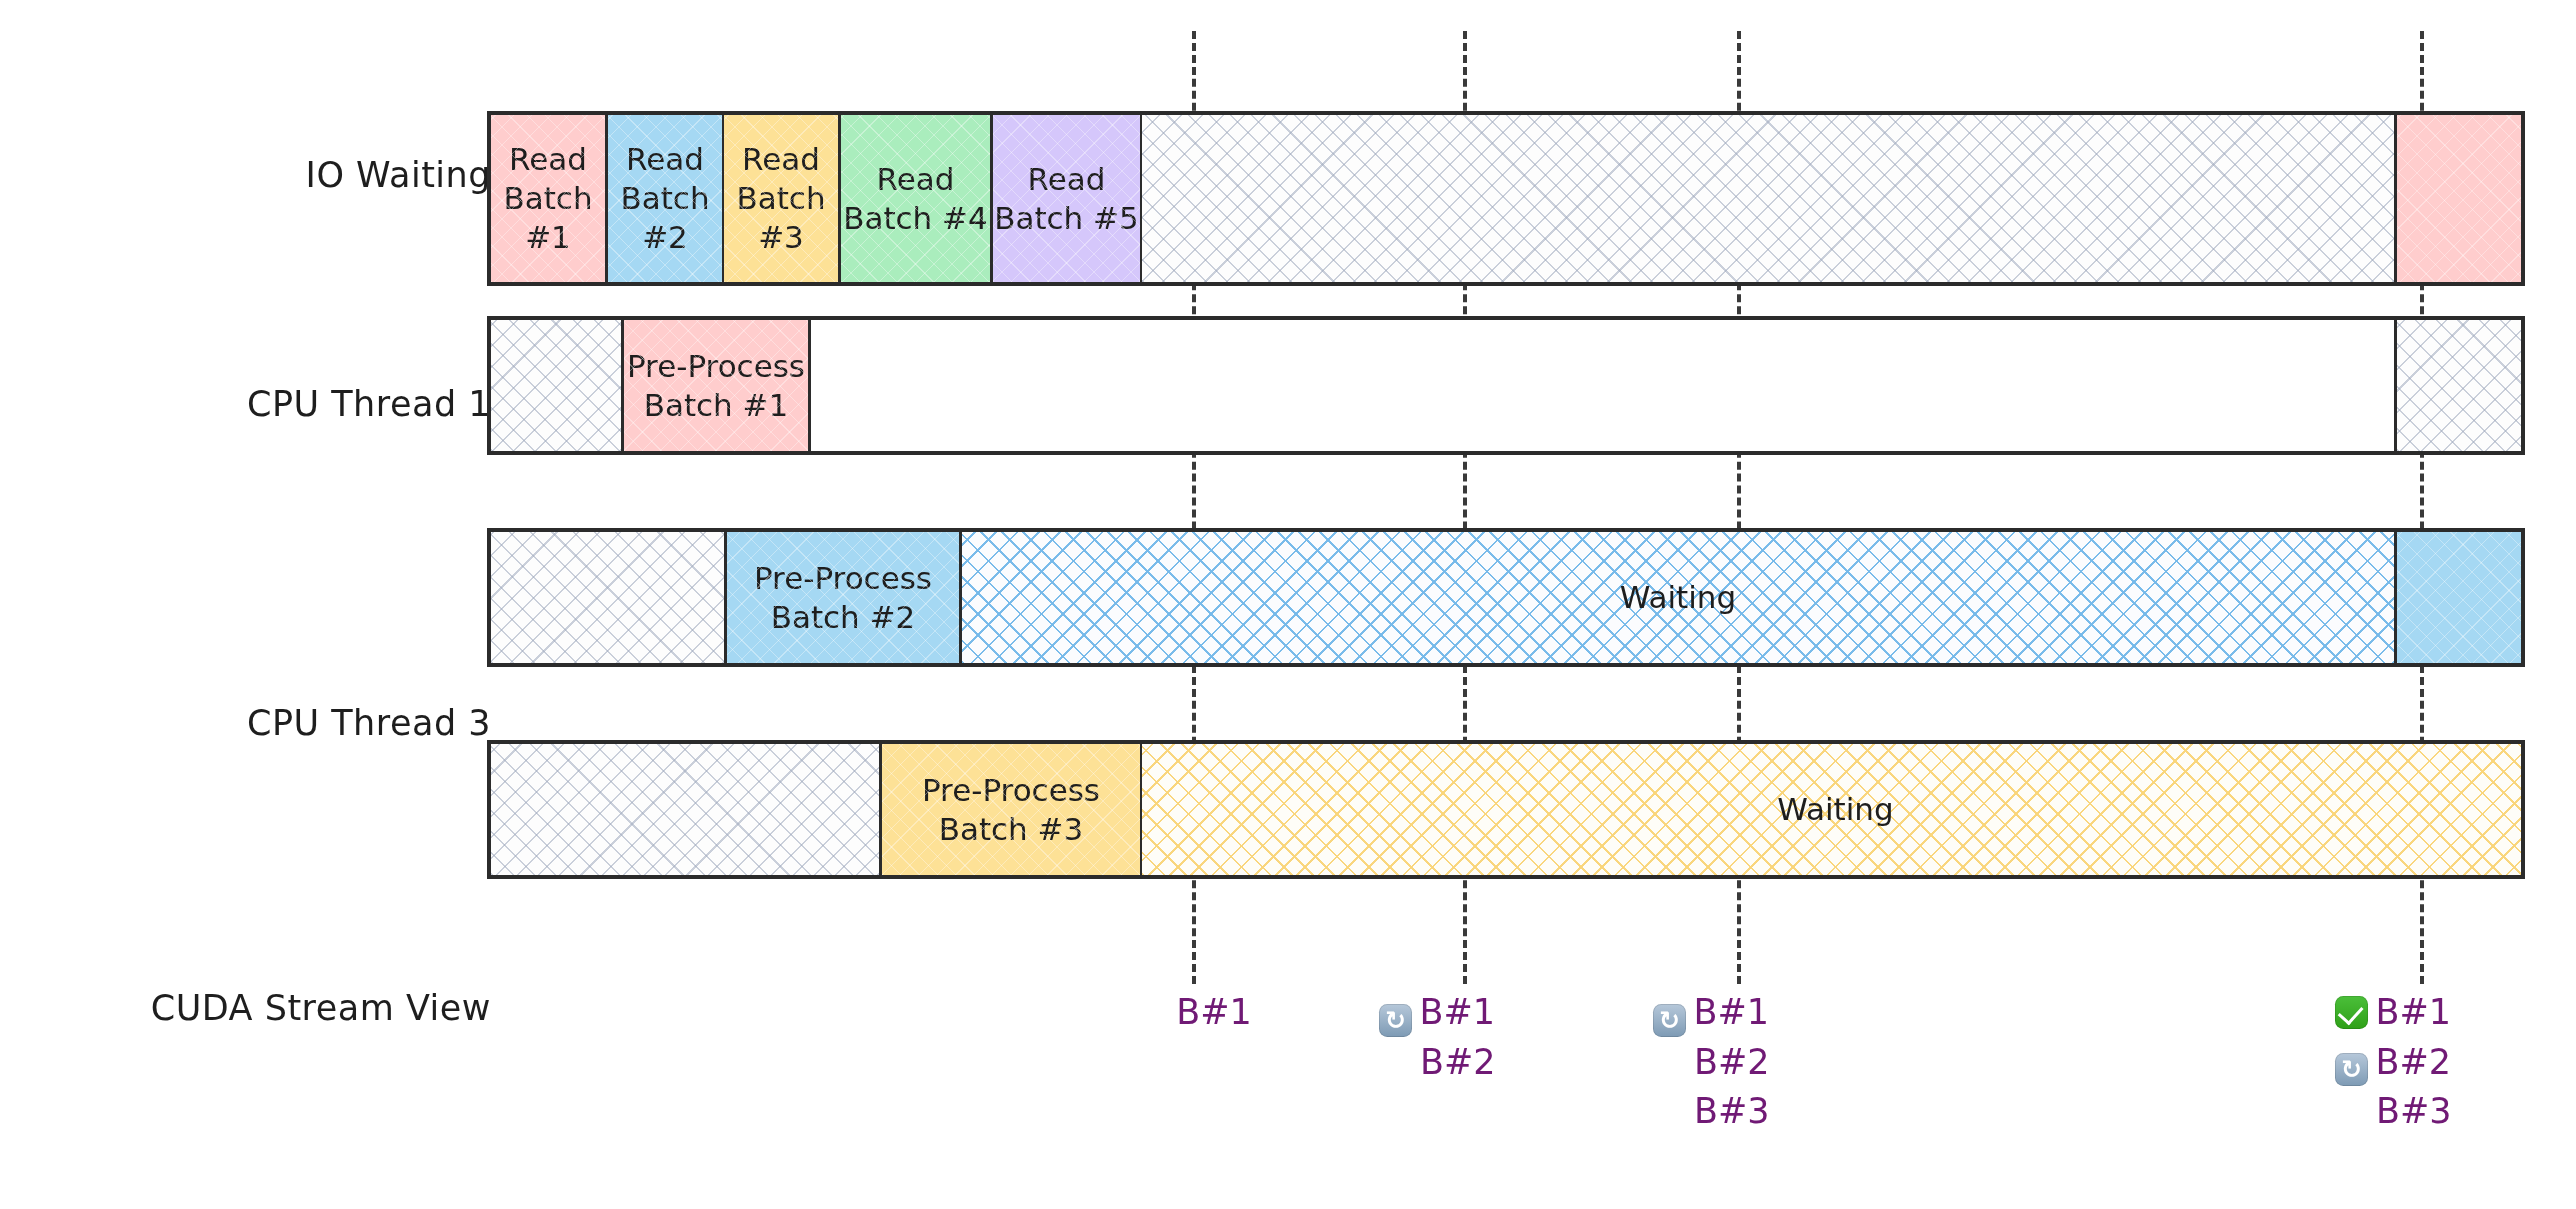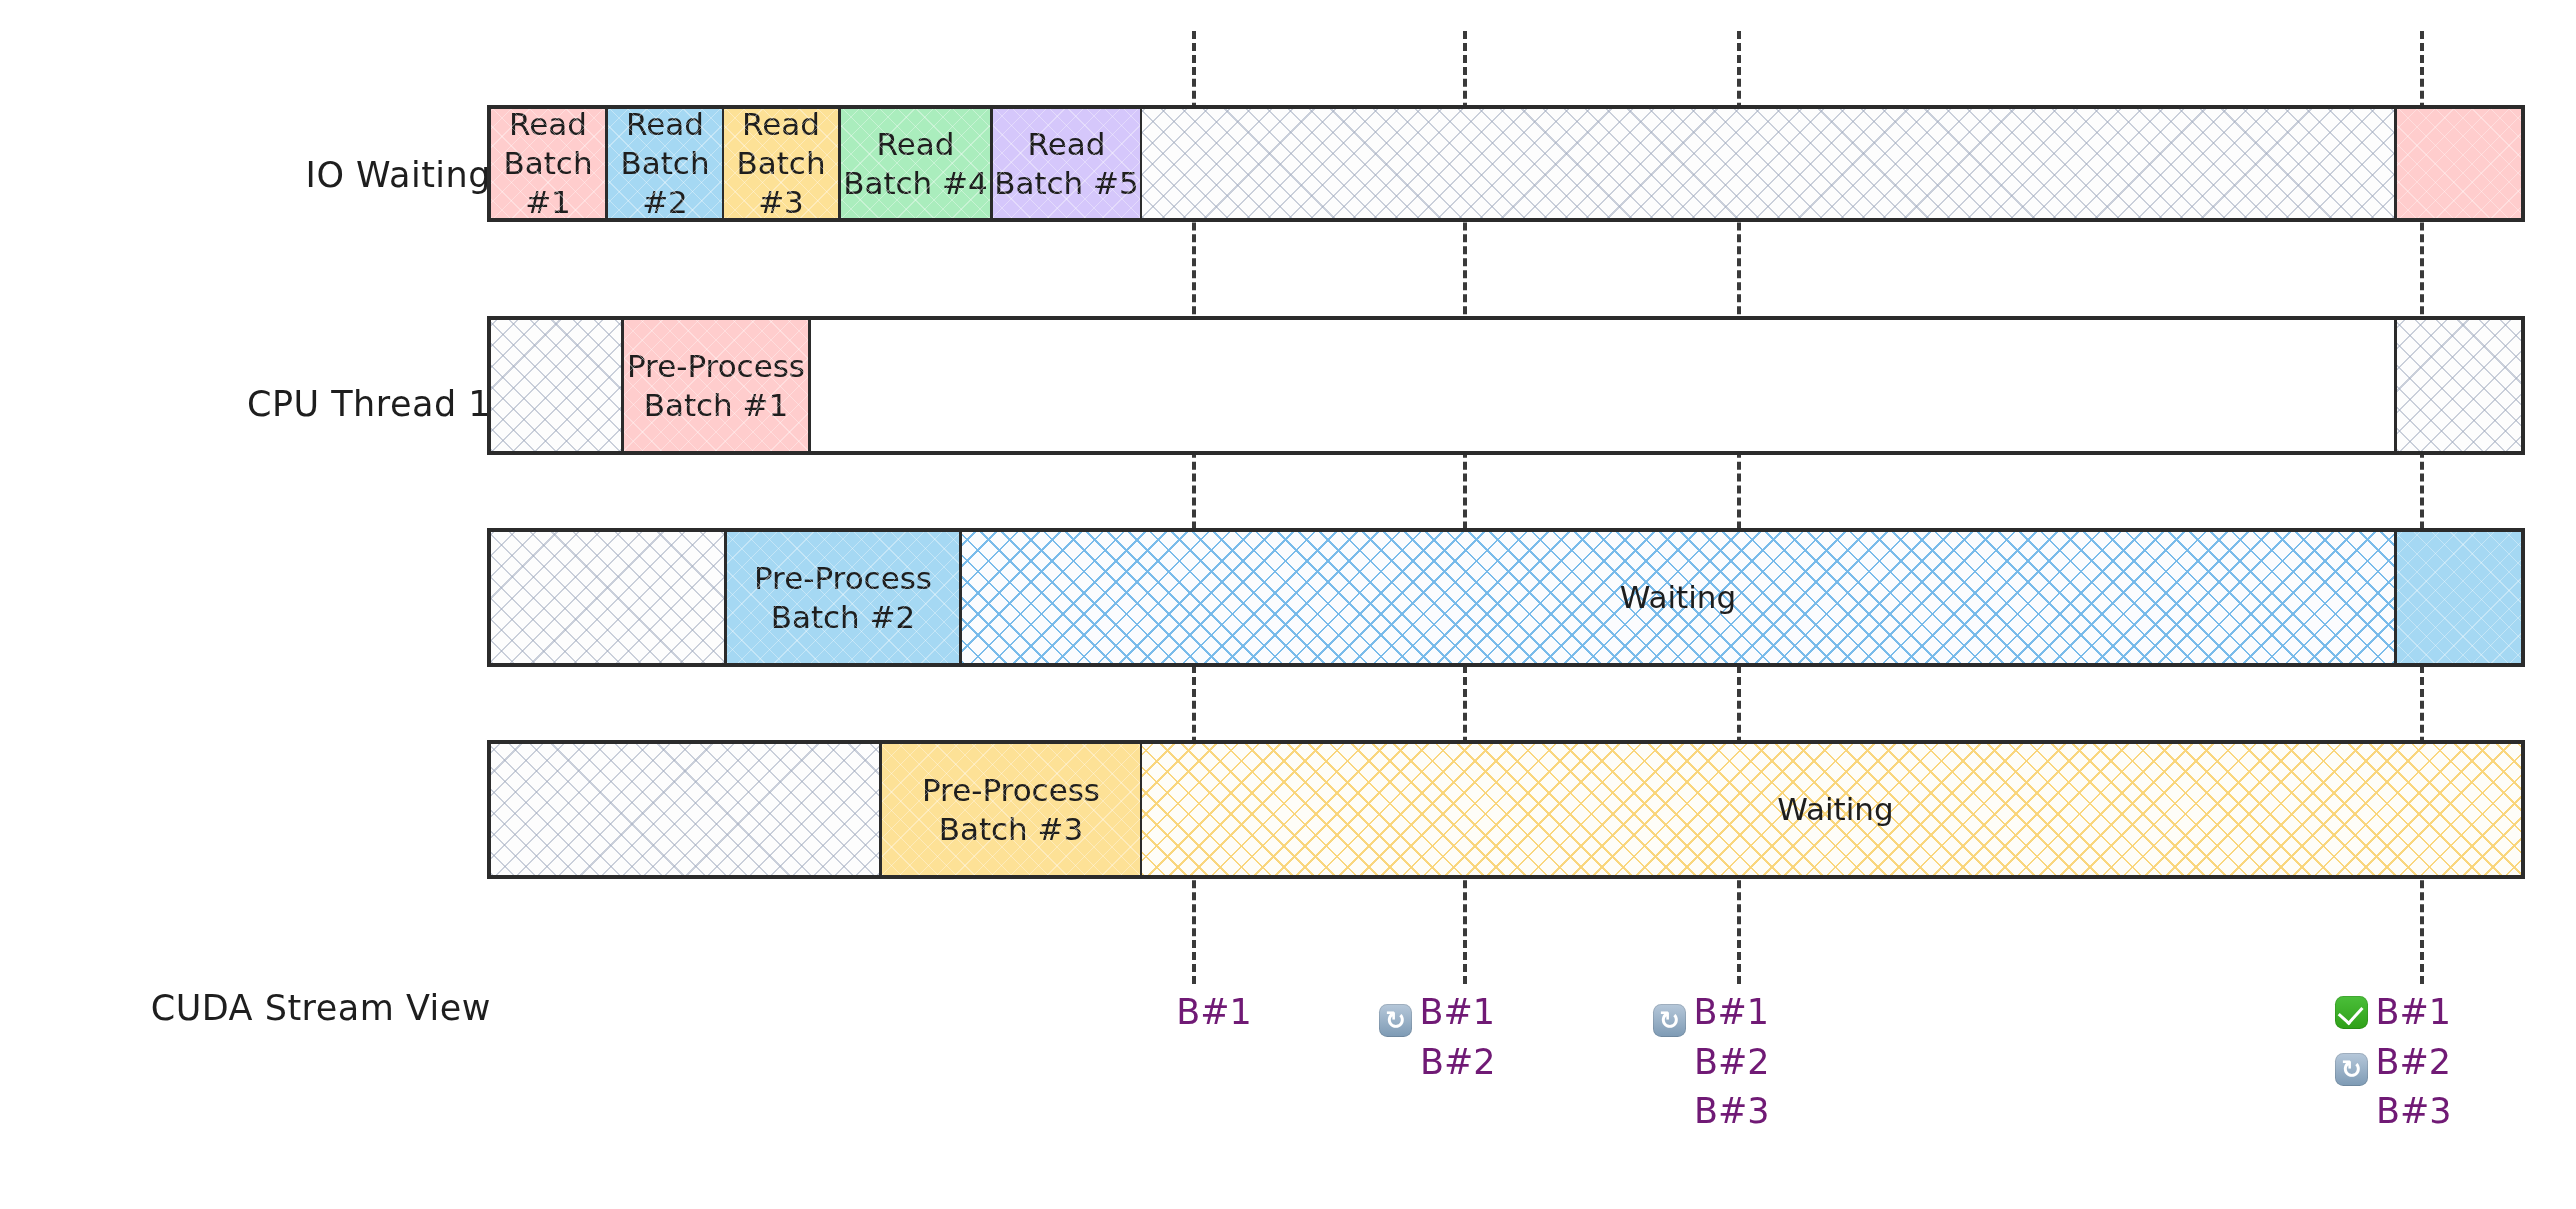--- a/index.html
+++ b/index.html
@@ -121,21 +121,21 @@
 <body>
 
 <div id="stage">
 
   <div class="vline" style="left:1192px;top:31px;height:953px;"></div>
   <div class="vline" style="left:1463px;top:31px;height:953px;"></div>
   <div class="vline" style="left:1737px;top:31px;height:953px;"></div>
   <div class="vline" style="left:2420px;top:31px;height:953px;"></div>
 
   <div class="row-label" style="left:28px;top:155px;width:463px;">IO Waiting</div>
-  <div class="track" style="left:487px;top:105px;width:2038px;height:117px;">
+  <div class="track" style="left:487px;top:111px;width:2038px;height:175px;">
     <div class="seg div-right solid-texture" style="left:0px;width:117px;background:#ffcdcd;">Read
 Batch #1</div>
     <div class="seg div-right solid-texture" style="left:117px;width:117px;background:#a5d8f3;">Read
 Batch #2</div>
     <div class="seg div-right solid-texture" style="left:233px;width:117px;background:#fde196;">Read
 Batch #3</div>
     <div class="seg div-right solid-texture" style="left:350px;width:152px;background:#aaedbd;">Read
 Batch #4</div>
     <div class="seg div-right solid-texture" style="left:502px;width:150px;background:#d5c7fb;">Read
 Batch #5</div>
@@ -152,20 +152,21 @@
   </div>
 
   <div class="track" style="left:487px;top:528px;width:2038px;height:139px;">
     <div class="seg hatch-grey" style="left:0px;width:233px;"></div>
     <div class="seg div-left div-right solid-texture" style="left:233px;width:238px;background:#a5d8f3;">Pre-Process
 Batch #2</div>
     <div class="seg hatch-blue" style="left:471px;width:1432px;">Waiting</div>
     <div class="seg div-left solid-texture" style="left:1903px;width:135px;background:#a5d8f3;"></div>
   </div>
 
+  <div class="row-label" style="left:28px;top:703px;width:463px;">CPU Thread 3</div>
   <div class="track" style="left:487px;top:740px;width:2038px;height:139px;">
     <div class="seg hatch-grey" style="left:0px;width:388px;"></div>
     <div class="seg div-left div-right solid-texture" style="left:388px;width:264px;background:#fde196;">Pre-Process
 Batch #3</div>
     <div class="seg hatch-yellow" style="left:651px;width:1387px;">Waiting</div>
   </div>
 
   <div class="row-label" style="left:28px;top:988px;width:463px;">CUDA Stream View</div>
 
   <div class="cuda-col center" style="left:1101px;top:988px;width:185px;">

